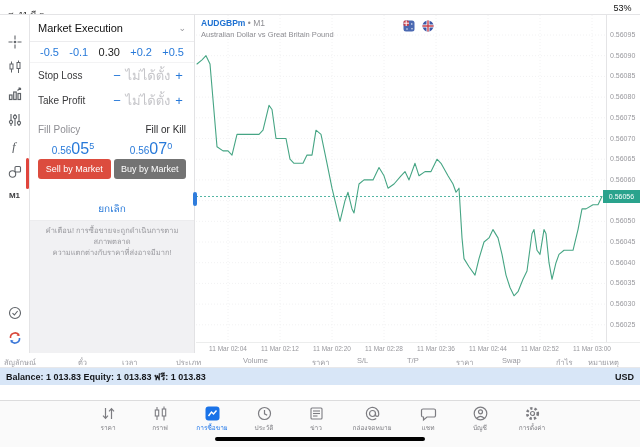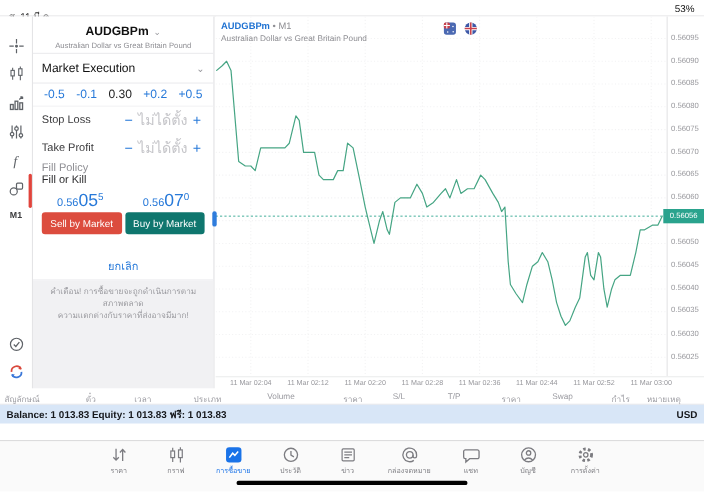--- a/index.html
+++ b/index.html
@@ -32,32 +32,32 @@
   .p-desc { font-size:7px; color:#8e8e93; margin-top:2px; }
   .p-exec { height:27px; line-height:26px; padding:0 8px; border-bottom:1px solid #ececee; font-size:11px; position:relative; }
   .p-exec .chev { position:absolute; right:8px; color:#98989d; font-size:9px; }
   .p-vol { height:21px; display:flex; align-items:center; justify-content:space-between; padding:0 10px; font-size:11px; border-bottom:1px solid #f3f3f4; }
   .vol-btn { color:#2779d9; }
   .vol-val { color:#222; }
   .p-row { height:25px; display:flex; align-items:center; padding:0 8px; font-size:10px; }
   .p-row .lbl { flex:1; color:#3a3a3c; }
   .p-row .minus, .p-row .plus { color:#2779d9; font-size:13px; width:14px; text-align:center; }
   .p-row .val { width:48px; text-align:center; color:#c5c5c9; font-size:13px; }
-  .p-fill { height:22px; display:flex; align-items:flex-start; padding:0 8px; font-size:10px;flex-direction:column; }
+  .p-fill { height:22px; display:flex; align-items:flex-end; padding:0 8px; font-size:10px; }
   .p-fill .lbl { flex:1; color:#8e8e93; }
   .p-fill .val { color:#2c2c2e; }
   .p-prices { height:23px; display:flex; align-items:flex-end; justify-content:space-around; padding:0 4px; }
   .price { color:#2779d9; white-space:nowrap; }
   .pr-small { font-size:10px; }
   .pr-big { font-size:16px; }
   .pr-sup { font-size:9px; position:relative; top:-5px; }
   .p-btns { height:23px; display:flex; gap:3px; padding:1px 8px 2px; }
   .p-btns button { flex:1; border:none; border-radius:3px; color:#fff; font-size:9px; font-family:inherit; }
   .btn-sell { background:#dc4c3e; }
-  .btn-buy { background:#0f766e; }
+  .btn-buy { background:#737373; }
   .p-cancel { height:24px; line-height:24px; text-align:center; color:#2779d9; font-size:10px; border-bottom:1px solid #ececee; margin-top:16px; }
   .p-warn { flex:1; background:#f1f1f3; padding:5px 8px; font-size:7.5px; line-height:1.45; color:#98989d; text-align:center; }
   .divider-handle { position:absolute; left:193px; top:177px; width:4px; height:14px; background:#2f7cdc; border-radius:2px; z-index:6; }
 
   
   .chartarea { position:absolute; left:196px; top:0; width:444px; height:339px; background:#fff; }
   #plot { position:absolute; left:0; top:0; width:410px; height:327px; }
   .yaxis { position:absolute; left:410px; top:0; width:34px; height:327px; border-left:1px solid #e4e4e6; }
   .ytick { position:absolute; left:3px; font-size:7px; color:#98989d; }
   .price-badge { position:absolute; left:407px; width:37px; height:13px; background:#2aa38d; color:#fff; font-size:7px; line-height:13px; text-align:center; z-index:4; }
@@ -169,27 +169,20 @@
       </svg>
       <svg class="rail-ic" style="top:316px" viewBox="0 0 14 14">
         <path d="M2.5 7 A4.5 4.5 0 0 1 11 4.5" fill="none" stroke="#d9493c" stroke-width="1.6"></path>
         <path d="M11.5 7 A4.5 4.5 0 0 1 3 9.5" fill="none" stroke="#3c78d8" stroke-width="1.6"></path>
         <path d="M11 2 L11.5 5 L8.5 4.5 Z" fill="#d9493c"></path>
         <path d="M3 12 L2.5 9 L5.5 9.5 Z" fill="#3c78d8"></path>
       </svg>
     </div>
 
     <div class="panel">
-      <div class="p-hdr">
-        <div>
-          <span class="p-sym">AUDGBPm</span>
-          <span class="p-chev">⌄</span>
-        </div>
-        <div class="p-desc">Australian Dollar vs Great Britain Pound</div>
-      </div>
       <div class="p-exec">
         <span>Market Execution</span>
         <span class="chev">⌄</span>
       </div>
       <div class="p-vol">
         <span class="vol-btn">-0.5</span>
         <span class="vol-btn">-0.1</span>
         <span class="vol-val">0.30</span>
         <span class="vol-btn">+0.2</span>
         <span class="vol-btn">+0.5</span>

